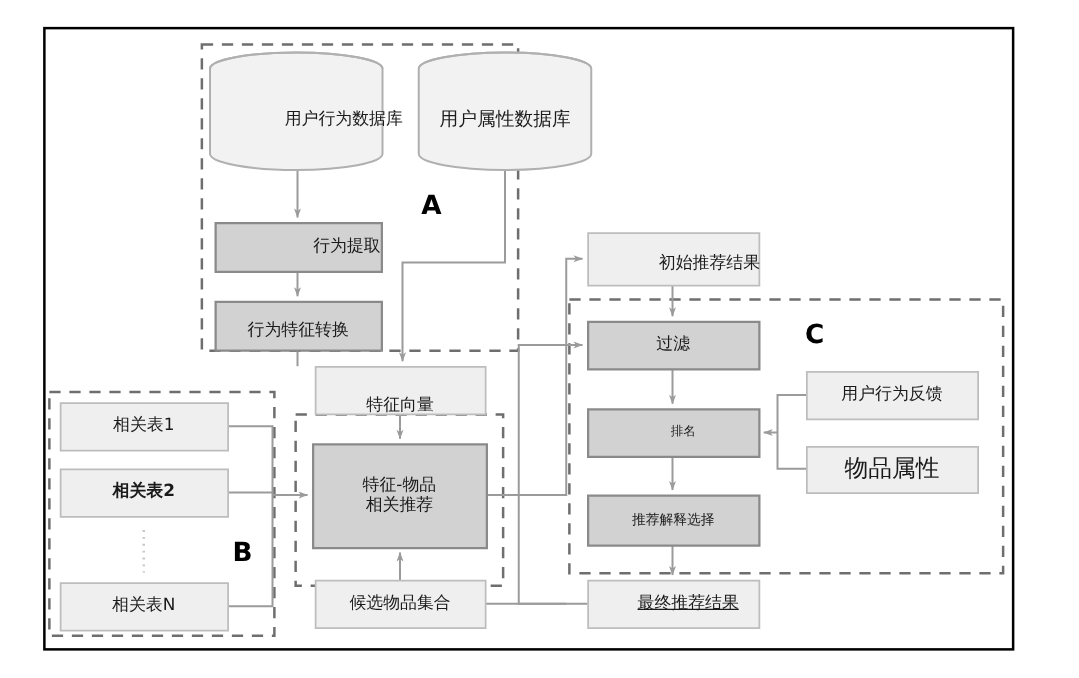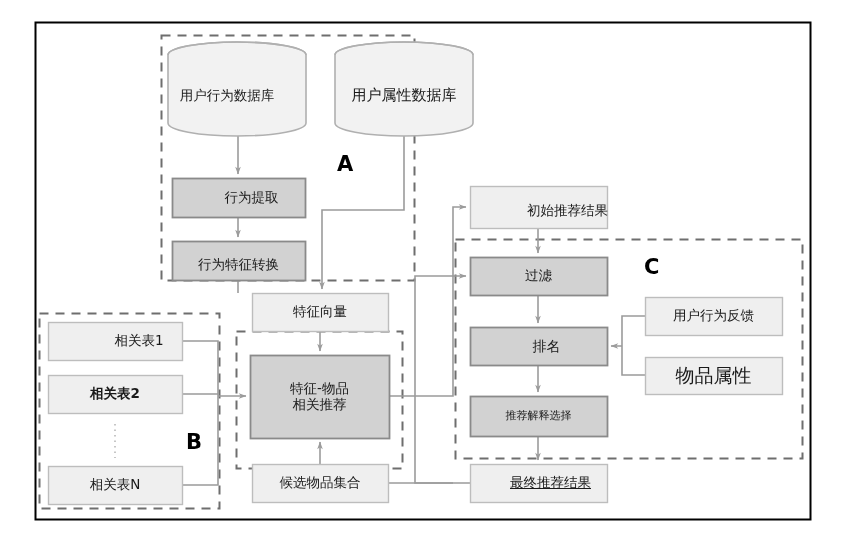--- a/index.html
+++ b/index.html
@@ -76,33 +76,33 @@
         <rect x="470.5" y="464.5" width="137" height="38" fill="#efefef" stroke="#bdbdbd" stroke-width="1.4"></rect>
         <rect x="645.5" y="297.5" width="137" height="38" fill="#efefef" stroke="#bdbdbd" stroke-width="1.4"></rect>
         <rect x="645.5" y="357.5" width="137" height="37" fill="#efefef" stroke="#bdbdbd" stroke-width="1.4"></rect>
       </g>
   </svg>
 
   <div id="labels">
       <div class="grpLabel" style="left: 337px; top: 152px; font-size: 21px;">A</div>
       <div class="grpLabel" style="left: 186px; top: 430px; font-size: 21px;">B</div>
       <div class="grpLabel" style="left: 644px; top: 255px; font-size: 21px;">C</div>
-      <div class="nodeLabel" style="left: 168px; top: 55px; width: 118px; height: 81px; font-size: 13.5px;">用户行为数据库</div>
+      <div class="nodeLabel" style="left: 168px; top: 55px; width: 118px; height: 81px; font-size: 13.5px; padding-left: 48px;">用户行为数据库</div>
       <div class="nodeLabel" style="left: 335px; top: 55px; width: 138px; height: 81px; font-size: 15px;">用户属性数据库</div>
-      <div class="nodeLabel" style="left: 172px; top: 178px; width: 159px; height: 39px; font-size: 13.5px;">行为提取</div>
+      <div class="nodeLabel" style="left: 172px; top: 178px; width: 159px; height: 39px; font-size: 13.5px; padding-left: 26px;">行为提取</div>
       <div class="nodeLabel" style="left: 172px; top: 241px; width: 133px; height: 47px; font-size: 13.5px;">行为特征转换</div>
-      <div class="nodeLabel" style="left: 252px; top: 293px; width: 136px; height: 38px; font-size: 13.5px;">特征向量</div>
+      <div class="nodeLabel" style="left: 252px; top: 306px; width: 136px; height: 38px; font-size: 13.5px;">特征向量</div>
       <div class="nodeLabel" style="left: 250px; top: 355px; width: 139px; height: 83px; font-size: 13.5px;">特征-物品
 相关推荐</div>
       <div class="nodeLabel" style="left: 252px; top: 464px; width: 136px; height: 38px; font-size: 13.5px;">候选物品集合</div>
-      <div class="nodeLabel" style="left: 48px; top: 322px; width: 134px; height: 38px; font-size: 13.5px; margin-left: 24px;">相关表1</div>
+      <div class="nodeLabel" style="left: 48px; top: 322px; width: 134px; height: 38px; font-size: 13.5px;">相关表1</div>
       <div class="nodeLabel" style="left: 48px; top: 375px; width: 134px; height: 38px; font-size: 13.5px; font-weight: bold;">相关表2</div>
       <div class="nodeLabel" style="left: 48px; top: 466px; width: 134px; height: 38px; font-size: 13.5px;">相关表N</div>
       <div class="nodeLabel" style="left: 470px; top: 190px; width: 137px; height: 42px; font-size: 13.5px; margin-left: 29px;">初始推荐结果</div>
       <div class="nodeLabel" style="left: 470px; top: 257px; width: 137px; height: 38px; font-size: 13.5px;">过滤</div>
-      <div class="nodeLabel" style="left: 470px; top: 327px; width: 153px; height: 38px; font-size: 14px; border-radius: 19px;">排名</div>
+      <div class="nodeLabel" style="left: 470px; top: 327px; width: 153px; height: 38px; font-size: 10px; border-radius: 19px;">排名</div>
       <div class="nodeLabel" style="left: 470px; top: 396px; width: 137px; height: 40px; font-size: 11px;">推荐解释选择</div>
       <div class="nodeLabel" style="left: 482px; top: 464px; width: 137px; height: 38px; font-size: 13.5px; text-decoration: underline;">最终推荐结果</div>
       <div class="nodeLabel" style="left: 645px; top: 297px; width: 137px; height: 38px; font-size: 13.5px;">用户行为反馈</div>
       <div class="nodeLabel" style="left: 645px; top: 357px; width: 137px; height: 37px; font-size: 19px;">物品属性</div>
     </div>
 
 </div>
 
 </body></html>

